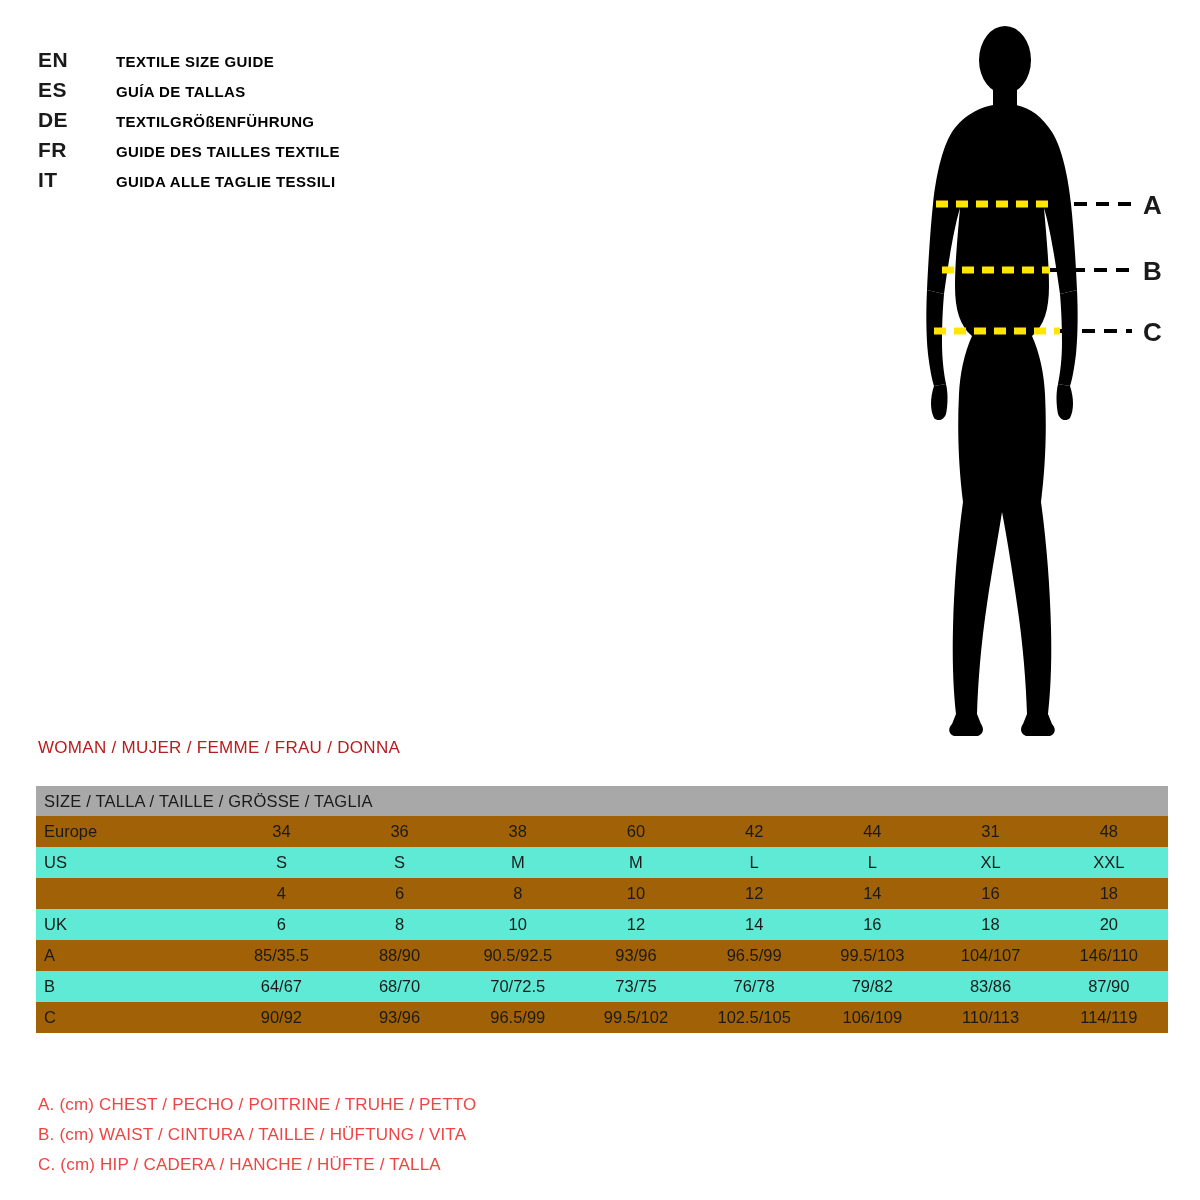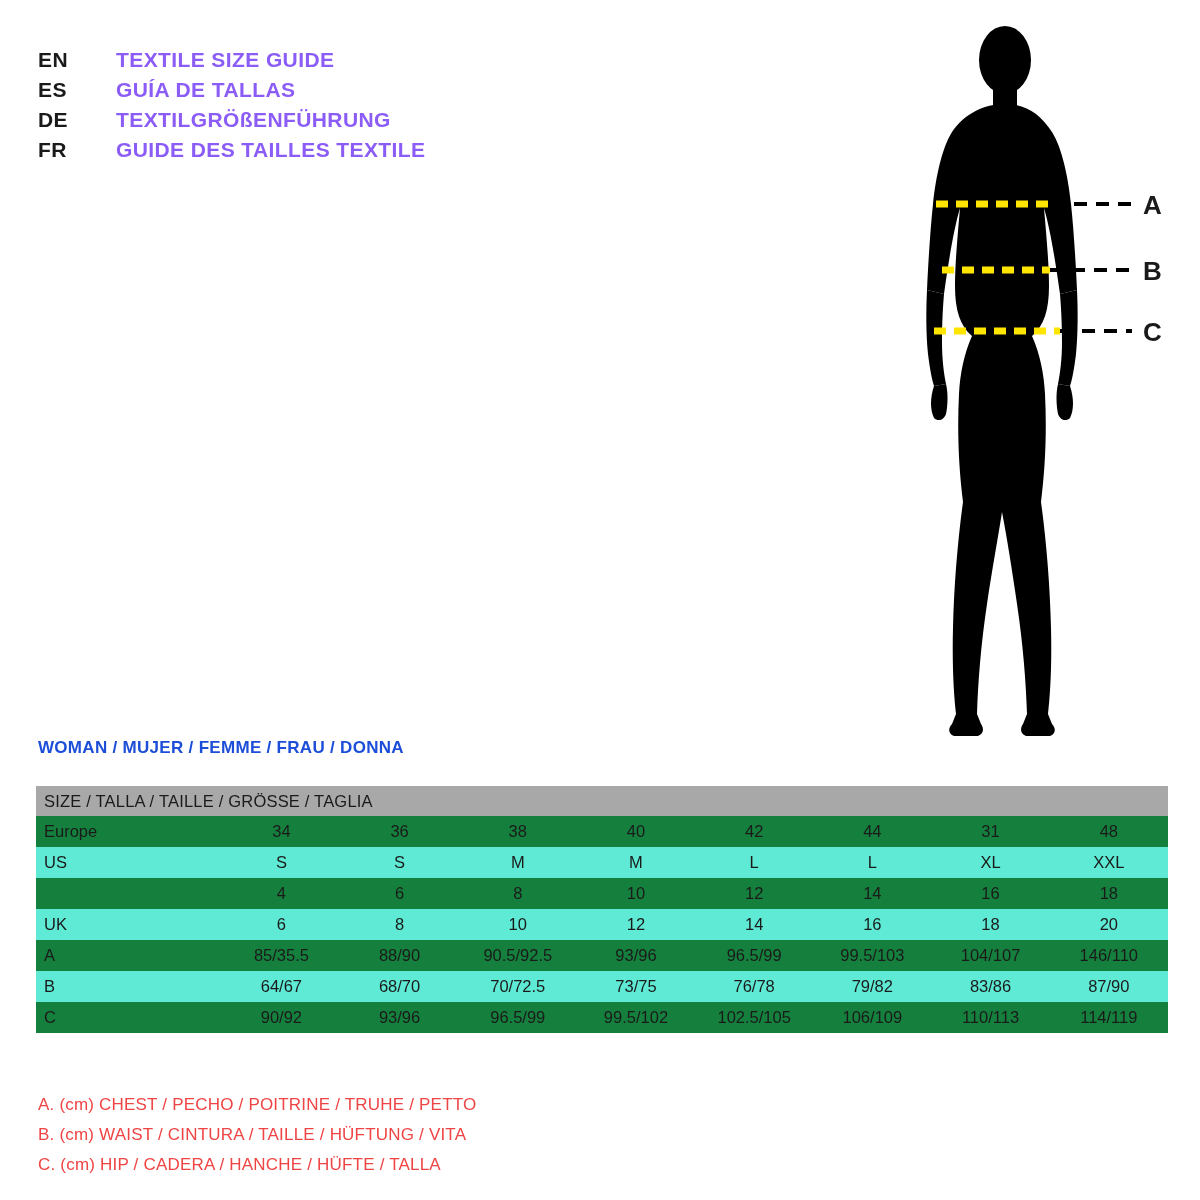--- a/index.html
+++ b/index.html
@@ -33,46 +33,46 @@
     height: 30px;
   }
   .title-lang {
     width: 78px;
     font-size: 21px;
     font-weight: bold;
     letter-spacing: 0.4px;
     color: #1a1a1a;
   }
   .title-text {
-    font-size: 21px;
+    font-size: 15px;
     font-weight: bold;
     letter-spacing: 0.4px;
-    color: #8b5cf6;
+    color: #000000;
     white-space: nowrap;
   }
 
   
   .figure-wrap {
     position: absolute;
     left: 860px;
     top: 18px;
     width: 330px;
     height: 740px;
   }
   .figure-wrap svg { display: block; }
 
   
   .section-caption {
     position: absolute;
     left: 38px;
     top: 738px;
     font-size: 17px;
-    font-weight: bold;
+    font-weight: normal;
     letter-spacing: 0.3px;
-    color: #1d4ed8;
+    color: #b91c1c;
     white-space: nowrap;
   }
 
   
   .table-wrap {
     position: absolute;
     left: 36px;
     top: 786px;
     width: 1132px;
   }
@@ -97,21 +97,21 @@
     text-align: left;
     padding-left: 8px;
   }
   tr.header-row td {
     background: #a8a8a8;
     text-align: left;
     font-weight: normal;
     height: 30px;
     letter-spacing: 0.2px;
   }
-  tr.band-light td { background: #15803d; }
+  tr.band-light td { background: #a16207; }
   tr.band-dark td { background: #5eead4; }
 
   
   col.c-label { width: 186px; }
   col.c-val { width: 118px; }
 
   
   .footnotes {
     position: absolute;
     left: 38px;
@@ -141,20 +141,24 @@
       <div class="title-lang">ES</div>
       <div class="title-text">GUÍA DE TALLAS</div>
     </div>
     <div class="title-row">
       <div class="title-lang">DE</div>
       <div class="title-text">TEXTILGRÖßENFÜHRUNG</div>
     </div>
     <div class="title-row">
       <div class="title-lang">FR</div>
       <div class="title-text">GUIDE DES TAILLES TEXTILE</div>
+    </div>
+    <div class="title-row">
+      <div class="title-lang">IT</div>
+      <div class="title-text">GUIDA ALLE TAGLIE TESSILI</div>
     </div>
   </div>
 
   <div class="figure-wrap">
     <svg width="330" height="740" viewBox="0 0 330 740" xmlns="http://www.w3.org/2000/svg">
 
       <g>
 
         <ellipse cx="145" cy="42" rx="26" ry="34" fill="#000000"></ellipse>
 
@@ -239,21 +243,21 @@
       <tbody>
         <tr class="header-row">
           <td class="rowhead" colspan="9">SIZE / TALLA / TAILLE / GRÖSSE / TAGLIA</td>
         </tr>
 
         <tr class="band-light">
           <td class="rowhead">Europe</td>
           <td>34</td>
           <td>36</td>
           <td>38</td>
-          <td>40</td>
+          <td>60</td>
           <td>42</td>
           <td>44</td>
           <td>31</td>
           <td>48</td>
         </tr>
 
         <tr class="band-dark">
           <td class="rowhead">US</td>
           <td>S</td>
           <td>S</td>

